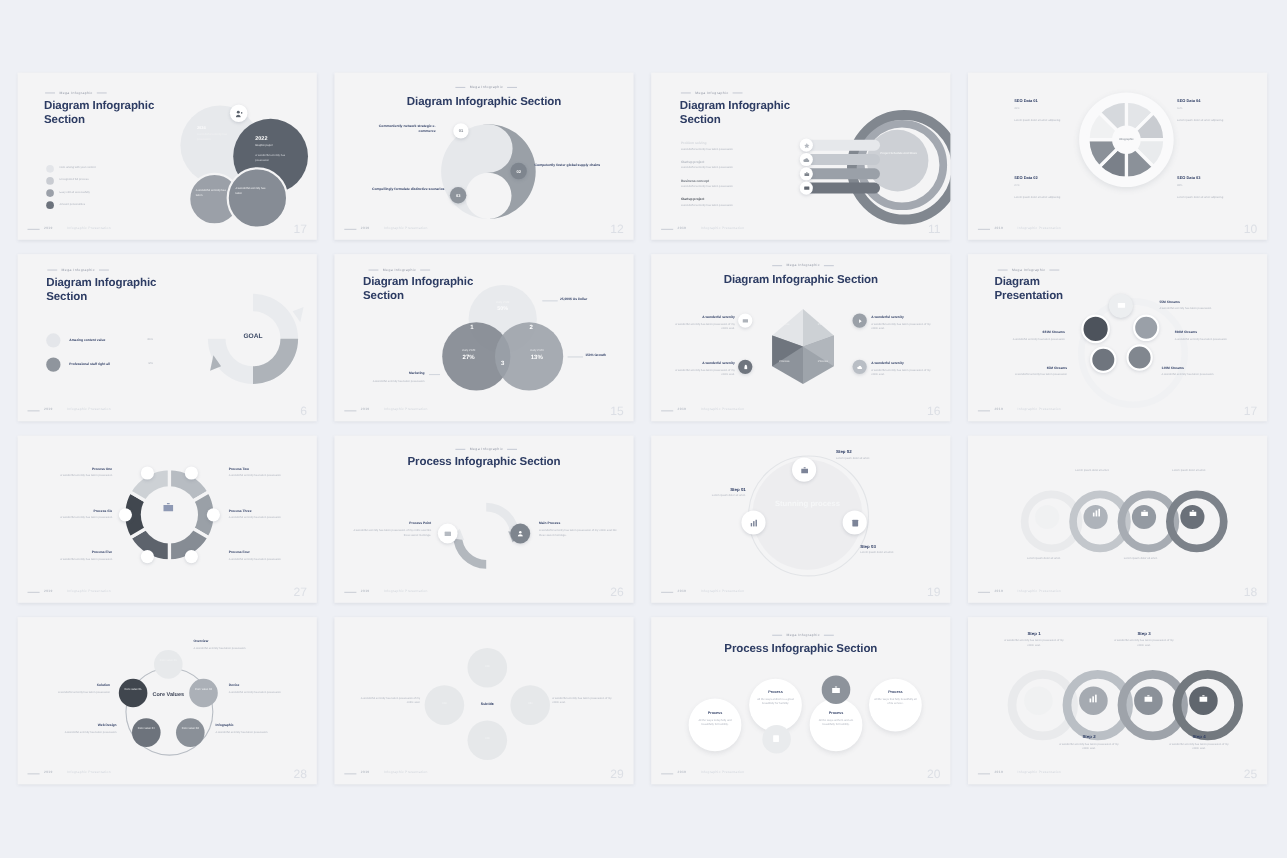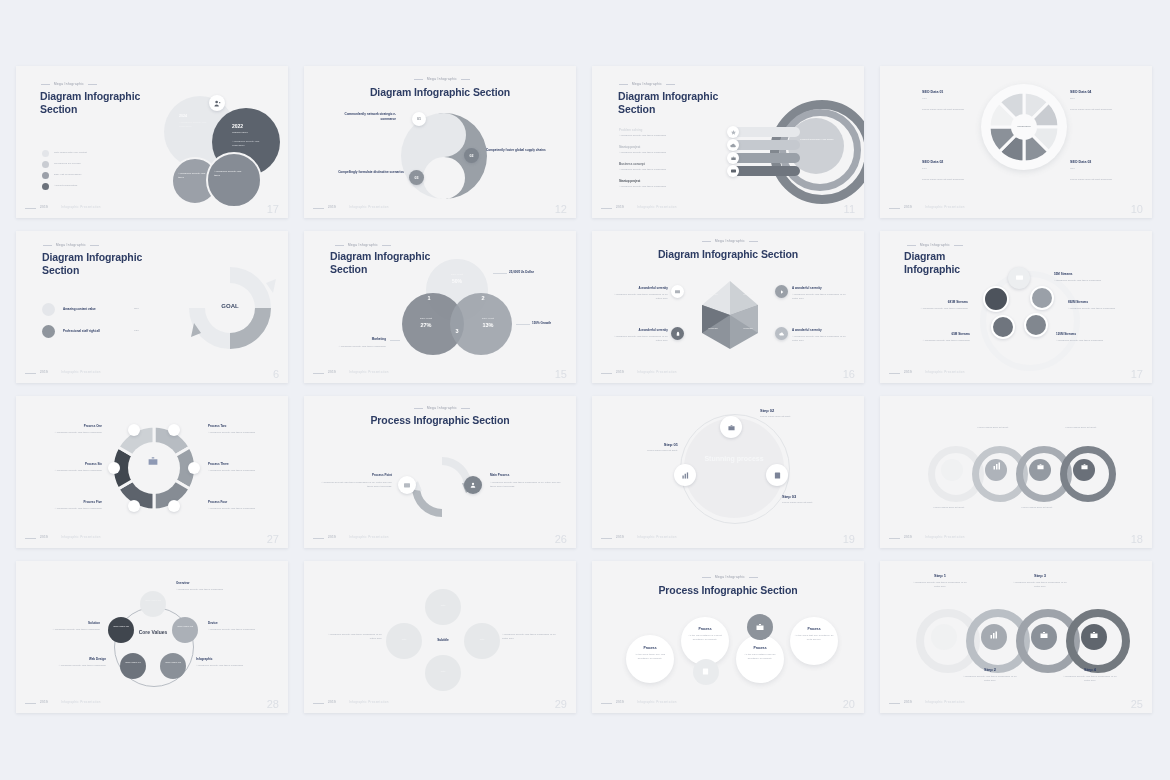--- a/index.html
+++ b/index.html
@@ -335,21 +335,21 @@
     <div class="line"></div>
     <div class="brand">2019</div>
     <div class="tag">Infographic Presentation</div>
   </div>
   <div class="pagenum">16</div>
 </div>
 
 <div class="slide">
   <div class="slide-inner">
     <div class="kicker" style="left:40px;top:12px;">Mega Infographic</div>
-    <div class="title t-left" style="left:24px;top:19px;width:80px;">Diagram Infographic</div>
+    <div class="title t-left" style="left:24px;top:19px;width:80px;">Diagram Presentation</div>
     <div class="circle" style="left:100px;top:40px;width:88px;height:88px;border:6px solid #f0f1f3;background:transparent;"></div>
     <div class="ico" style="left:128px;top:36px;width:22px;height:22px;background:#eceef0;">
           <svg width="7" height="6" viewBox="0 0 16 12" fill="#fff">
             <rect width="16" height="10" rx="1"></rect>
           </svg>
         </div>
     <div class="circle" style="left:150px;top:55px;width:20px;height:20px;background:#9aa0a8;border:2px solid #fff;box-shadow:0 1px 3px rgba(90,100,120,.2);"></div>
     <div class="circle" style="left:144px;top:82px;width:20px;height:20px;background:#81878f;border:2px solid #fff;box-shadow:0 1px 3px rgba(90,100,120,.2);"></div>
     <div class="circle" style="left:111px;top:84px;width:20px;height:20px;background:#6f757e;border:2px solid #fff;box-shadow:0 1px 3px rgba(90,100,120,.2);"></div>
     <div class="circle" style="left:103px;top:55px;width:22px;height:22px;background:#4d535c;border:2px solid #fff;box-shadow:0 1px 3px rgba(90,100,120,.2);"></div>

